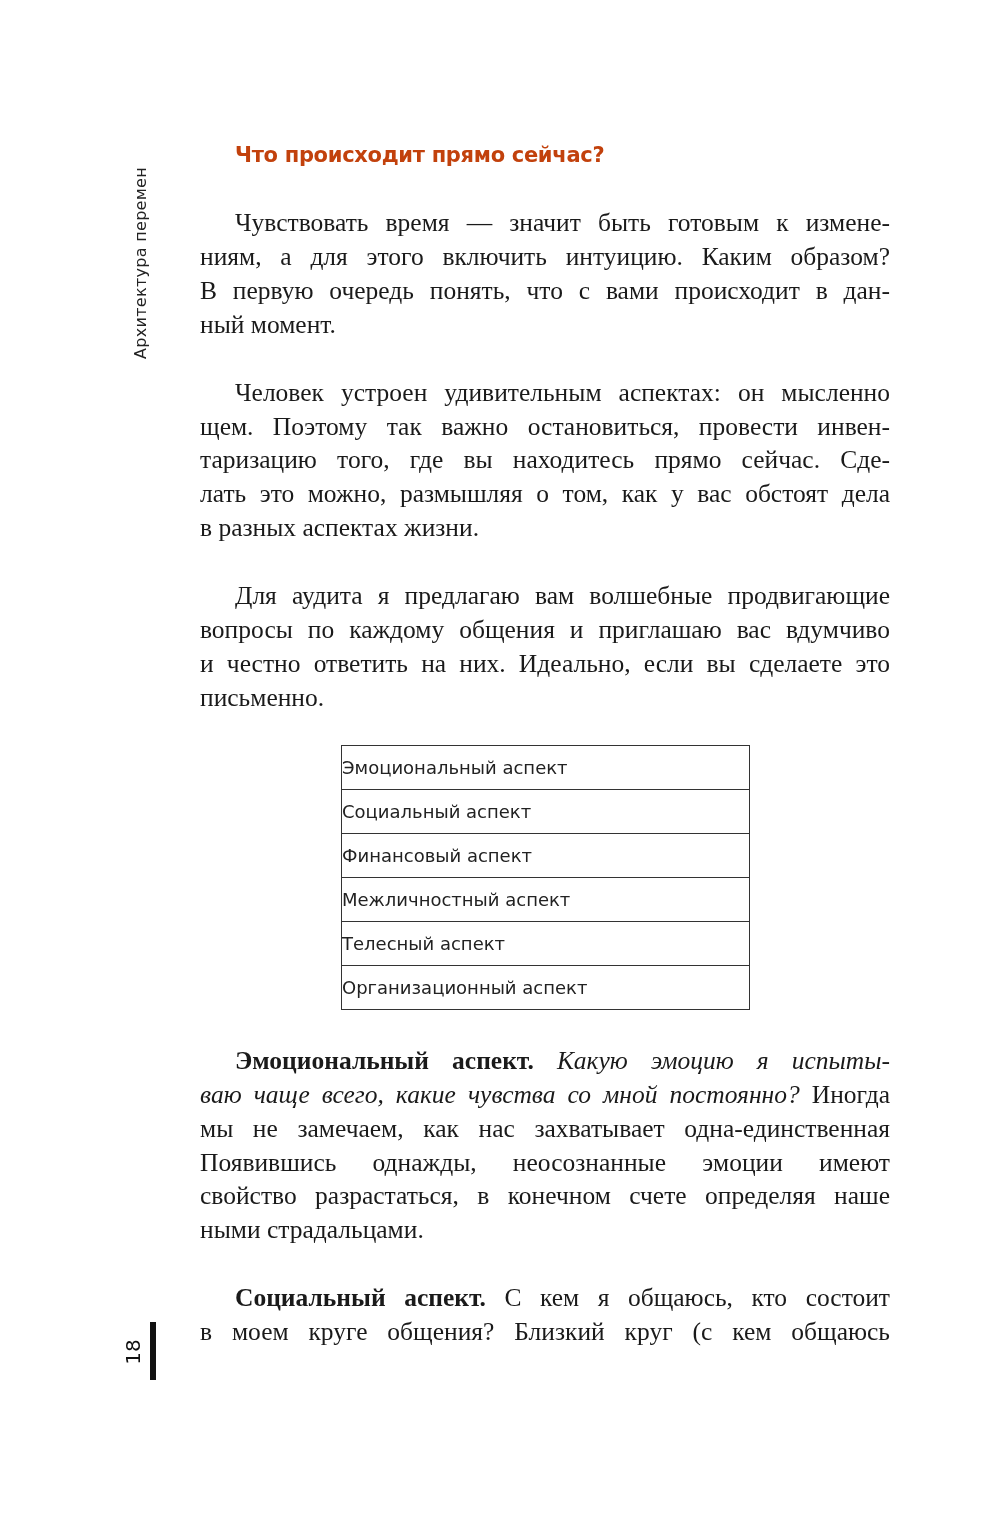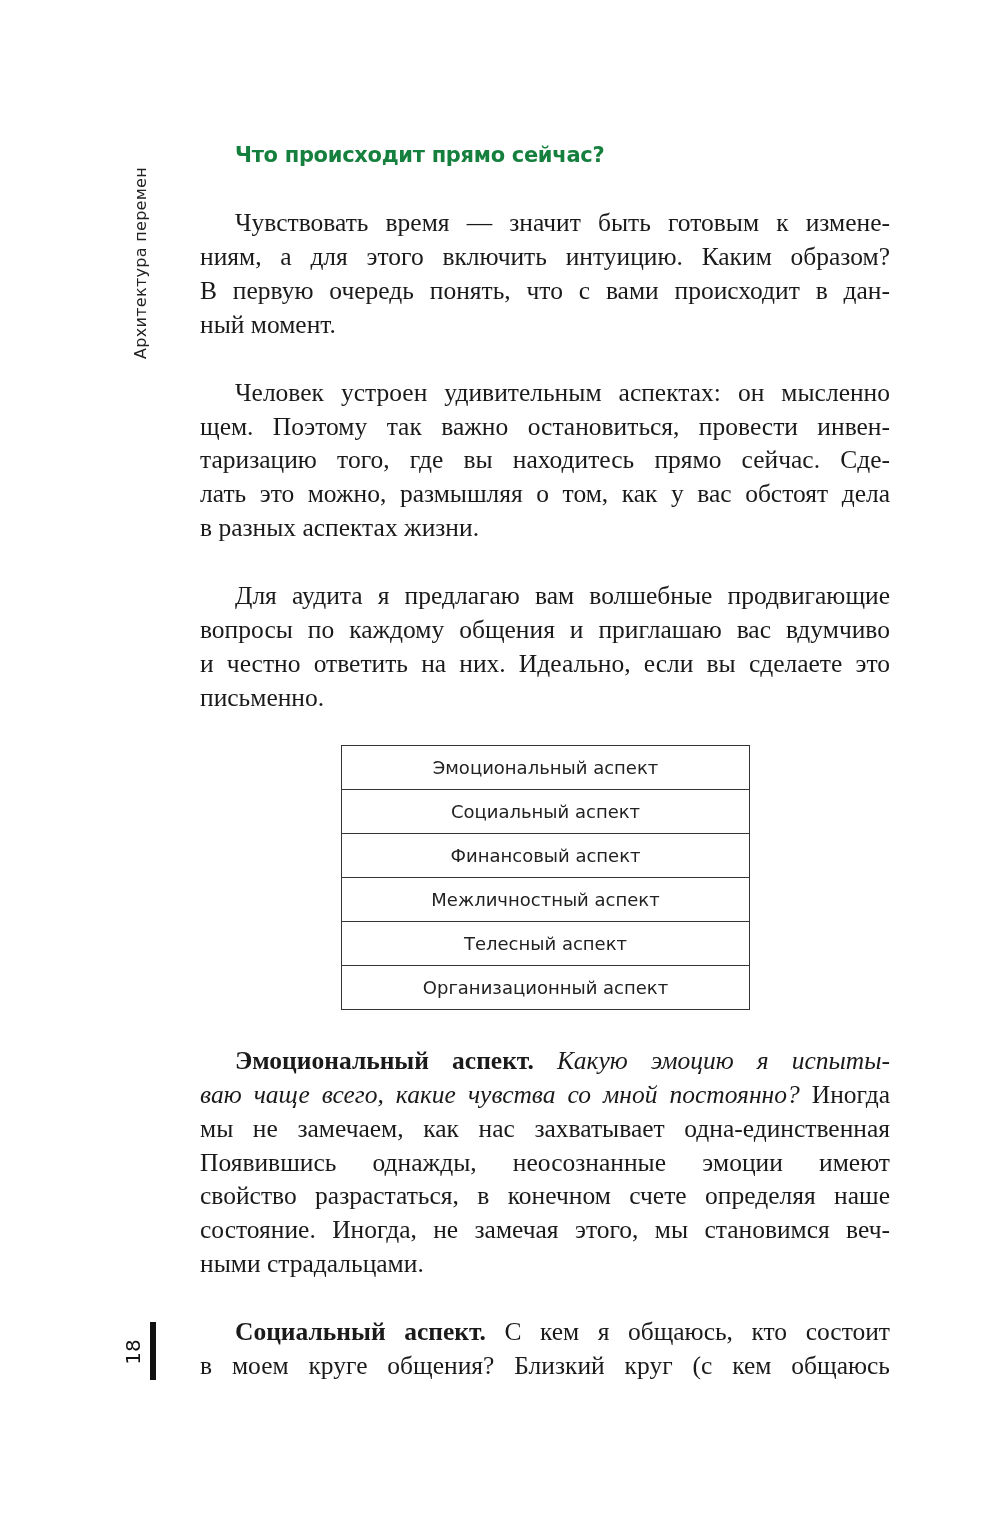--- a/index.html
+++ b/index.html
@@ -16,31 +16,31 @@
     .folio { position: absolute; left: 118px; top: 1322px; width: 50px; height: 60px; }
     .folio .num {
       position: absolute; left: 0px; top: 18px; width: 30px; height: 24px;
       transform: rotate(-90deg);
       font-family: "DejaVu Sans", sans-serif; font-size: 20px; text-align: center; color: #111;
     }
     .folio .bar { position: absolute; left: 32px; top: 0; width: 6px; height: 58px; background: #111; }
     .content { position: absolute; left: 200px; top: 138px; width: 690px; }
     .heading {
       font-family: "DejaVu Sans", sans-serif; font-weight: bold; font-size: 21px;
-      margin: 0 0 20px 35px; letter-spacing: -0.3px; color: #15803d; line-height: 34px;
+      margin: 0 0 20px 35px; letter-spacing: -0.3px; color: #c2410c; line-height: 34px;
     }
     .para { font-family: "Liberation Serif", serif; font-size: 25.5px; line-height: 33.9px; margin: 0 0 3px 0; }
     .line { display: block; white-space: nowrap; text-align: justify; text-align-last: justify; }
     .line.last { text-align-last: left; }
     .line.indent { padding-left: 35px; margin-top: 34px; }
     .aspect-table {
       margin: 30px 0 30px 141px; width: 409px; border-collapse: collapse;
       font-family: "DejaVu Sans", sans-serif; font-size: 18px; color: #222;
     }
-    .aspect-table td { border: 1.5px solid #333; height: 43px; text-align: center; padding: 0; }
+    .aspect-table td { border: 1.5px solid #333; height: 43px; text-align: left; padding: 0; }
     b.lead { font-weight: bold; }
     i.q { font-style: italic; }
   </style>
 </head>
 <body>
 
 <div class="running-head">
   <span>Архитектура перемен</span>
 </div>
 
@@ -96,21 +96,20 @@
         </tr>
   </tbody>
     </table>
 
   <div class="para">
     <span class="line indent"><b class="lead">Эмоциональный аспект.</b> <i class="q">Какую эмоцию я испыты-</i></span>
     <span class="line"><i class="q">ваю чаще всего, какие чувства со мной постоянно?</i> <span>Иногда</span></span>
     <span class="line">мы не замечаем, как нас захватывает одна-единственная</span>
     <span class="line">Появившись однажды, неосознанные эмоции имеют</span>
     <span class="line">свойство разрастаться, в конечном счете определяя наше</span>
-    <span class="line">состояние. Иногда, не замечая этого, мы становимся веч-</span>
     <span class="line last">ными страдальцами.</span>
   </div>
 
   <div class="para">
     <span class="line indent"><b class="lead">Социальный аспект.</b> <span>С кем я общаюсь, кто состоит</span></span>
     <span class="line">в моем круге общения? Близкий круг (с кем общаюсь</span>
   </div>
 </div>
 
 </body></html>

